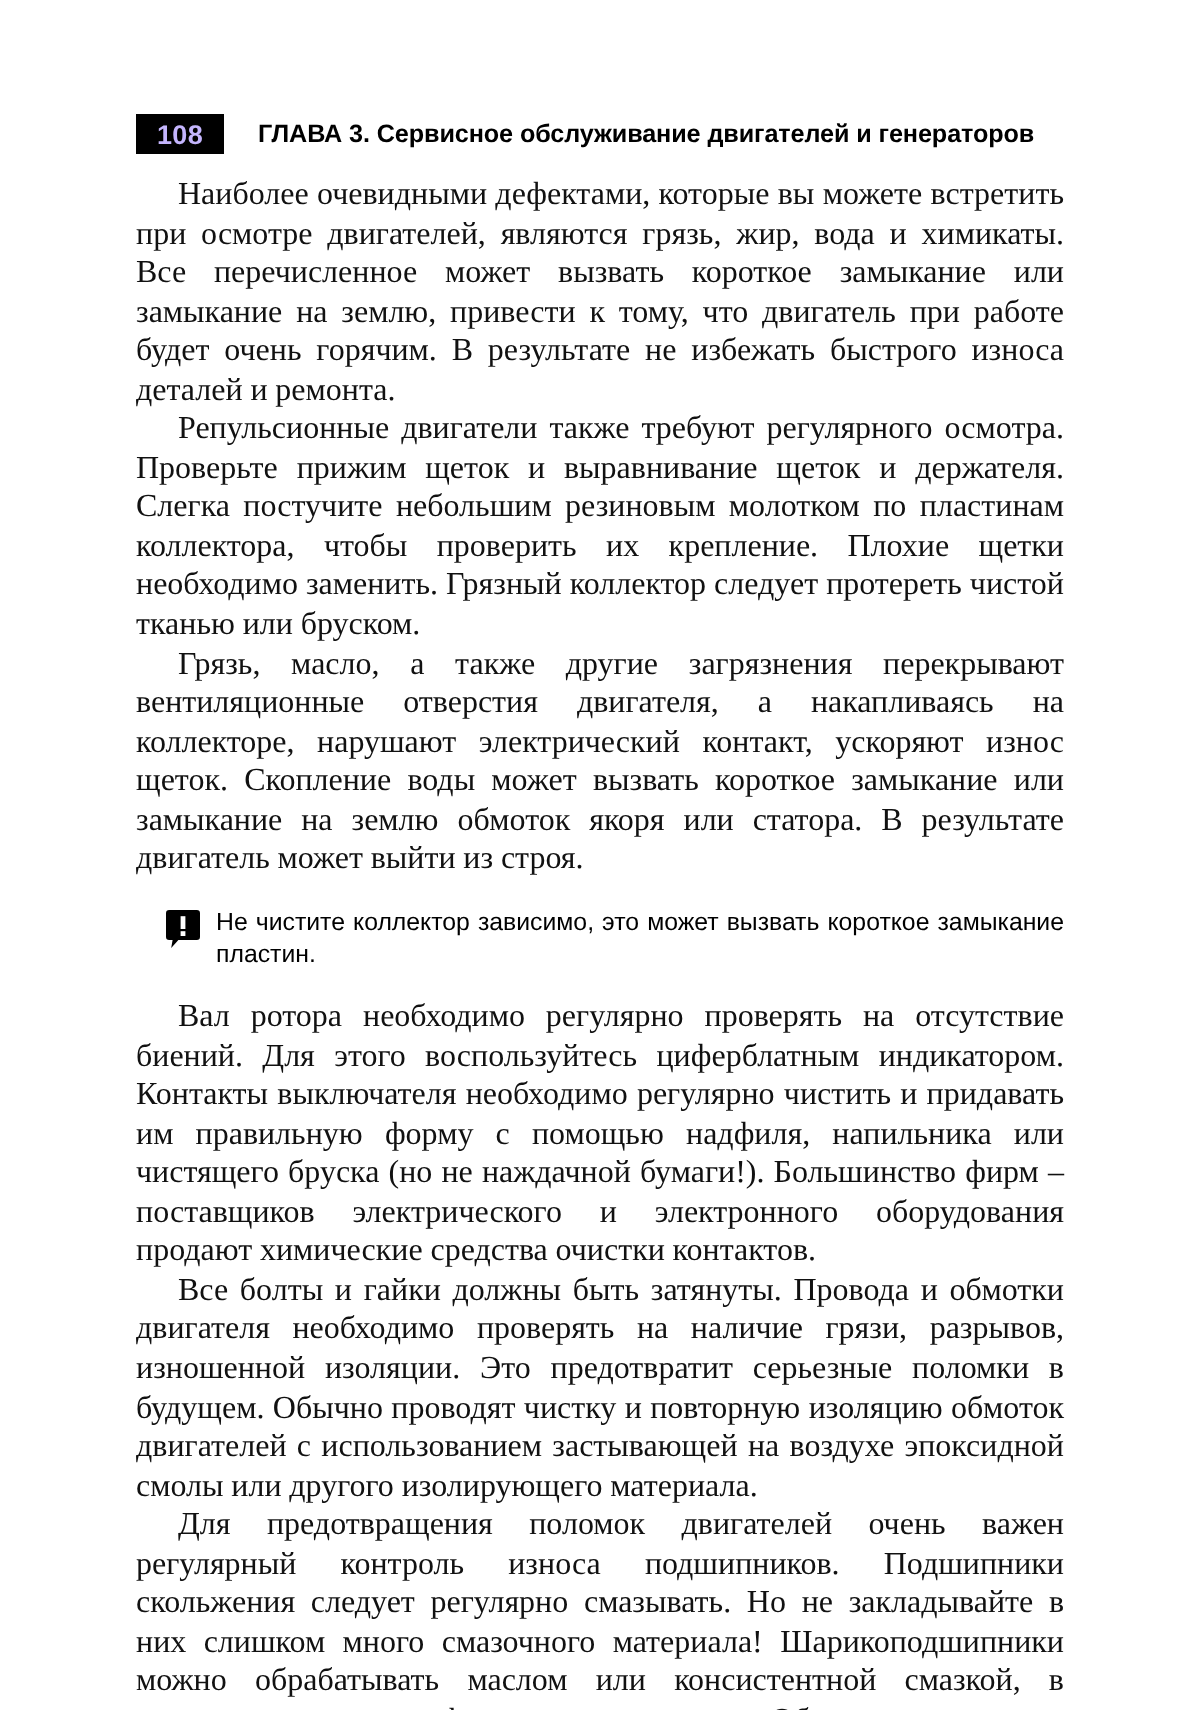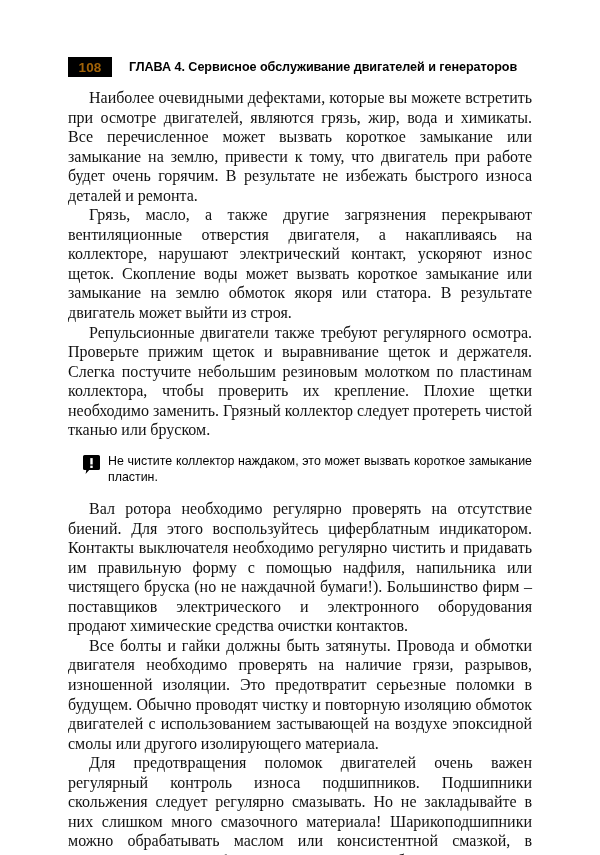--- a/index.html
+++ b/index.html
@@ -28,21 +28,21 @@
     width: 466px;
     height: 22px;
     display: flex;
     align-items: center;
   }
 
   .folio-box {
     width: 44px;
     height: 20px;
     background: #000000;
-    color: #a16207;
+    color: #c4b5fd;
     display: flex;
     align-items: center;
     justify-content: center;
     font-family: "Liberation Sans", "DejaVu Sans", sans-serif;
     font-weight: bold;
     font-size: 13.5px;
     letter-spacing: 0.2px;
     flex: 0 0 auto;
   }
 
@@ -104,40 +104,40 @@
 
   .spacer-top { margin-top: 0; }
 </style>
 </head>
 <body>
 
 <div class="page">
 
   <div class="running-head">
     <div class="folio-box">108</div>
-    <div class="chapter-title">ГЛАВА 4. Сервисное обслуживание двигателей и генераторов</div>
+    <div class="chapter-title">ГЛАВА 3. Сервисное обслуживание двигателей и генераторов</div>
   </div>
 
   <div class="column">
 
     <p class="body spacer-top">Наиболее очевидными дефектами, которые вы можете встретить при ос­мотре двигателей, являются грязь, жир, вода и химикаты. Все перечисленное может вызвать короткое замыкание или замыкание на землю, привести к тому, что двигатель при работе будет очень горячим. В результате не избежать быст­рого износа деталей и ремонта.</p>
 
+    <p class="body">Репульсионные двигатели также требуют регулярного осмотра. Проверьте прижим щеток и выравнивание щеток и держателя. Слегка постучите неболь­шим резиновым молотком по пластинам коллектора, чтобы проверить их креп­ление. Плохие щетки необходимо заменить. Грязный коллектор следует проте­реть чистой тканью или бруском.</p>
+
     <p class="body">Грязь, масло, а также другие загрязнения перекрывают вентиляционные отверстия двигателя, а накапливаясь на коллекторе, нарушают электрический контакт, ускоряют износ щеток. Скопление воды может вызвать короткое замы­кание или замыкание на землю обмоток якоря или статора. В результате двига­тель может выйти из строя.</p>
-
-    <p class="body">Репульсионные двигатели также требуют регулярного осмотра. Проверьте прижим щеток и выравнивание щеток и держателя. Слегка постучите неболь­шим резиновым молотком по пластинам коллектора, чтобы проверить их креп­ление. Плохие щетки необходимо заменить. Грязный коллектор следует проте­реть чистой тканью или бруском.</p>
 
     <div class="callout">
       <span class="callout-icon">
         <svg width="17" height="19" viewBox="0 0 17 19" xmlns="http://www.w3.org/2000/svg">
           <path d="M1.6 0 H15.4 A1.6 1.6 0 0 1 17 1.6 V13.4 A1.6 1.6 0 0 1 15.4 15 H6.2 L2.6 19 L3.3 15 H1.6 A1.6 1.6 0 0 1 0 13.4 V1.6 A1.6 1.6 0 0 1 1.6 0 Z" fill="#000000"></path>
           <rect x="7.3" y="3.1" width="2.4" height="6.4" fill="#ffffff"></rect>
           <rect x="7.3" y="10.6" width="2.4" height="2.4" fill="#ffffff"></rect>
         </svg>
       </span>
-      <p class="callout-text">Не чистите коллектор наждаком, это может вызвать короткое замыкание пла­стин.</p>
+      <p class="callout-text">Не чистите коллектор зависимо, это может вызвать короткое замыкание пла­стин.</p>
     </div>
 
     <p class="body">Вал ротора необходимо регулярно проверять на отсутствие биений. Для это­го воспользуйтесь циферблатным индикатором. Контакты выключателя необхо­димо регулярно чистить и придавать им правильную форму с помощью надфиля, напильника или чистящего бруска (но не наждачной бумаги!). Большинство фирм – поставщиков электрического и электронного оборудования продают хи­мические средства очистки контактов.</p>
 
     <p class="body">Все болты и гайки должны быть затянуты. Провода и обмотки двигателя необходимо проверять на наличие грязи, разрывов, изношенной изоляции. Это предотвратит серьезные поломки в будущем. Обычно проводят чистку и по­вторную изоляцию обмоток двигателей с использованием застывающей на воз­духе эпоксидной смолы или другого изолирующего материала.</p>
 
     <p class="body">Для предотвращения поломок двигателей очень важен регулярный контроль износа подшипников. Подшипники скольжения следует регулярно смазывать. Но не закладывайте в них слишком много смазочного материала! Шарикопод­шипники можно обрабатывать маслом или консистентной смазкой, в зависимо­сти от спецификации изготовителя. Обычно подходящим средством для шари­коподшипников служит консистентная смазка – комбинация масла и мыла. Не забывайте, что слишком большое ее количество может спровоцировать пере­грев. Это вызовет преждевременный выход подшипников из строя. Скрипящие или очень тугие подшипники следует заменить.</p>
 
   </div>
 </div>

